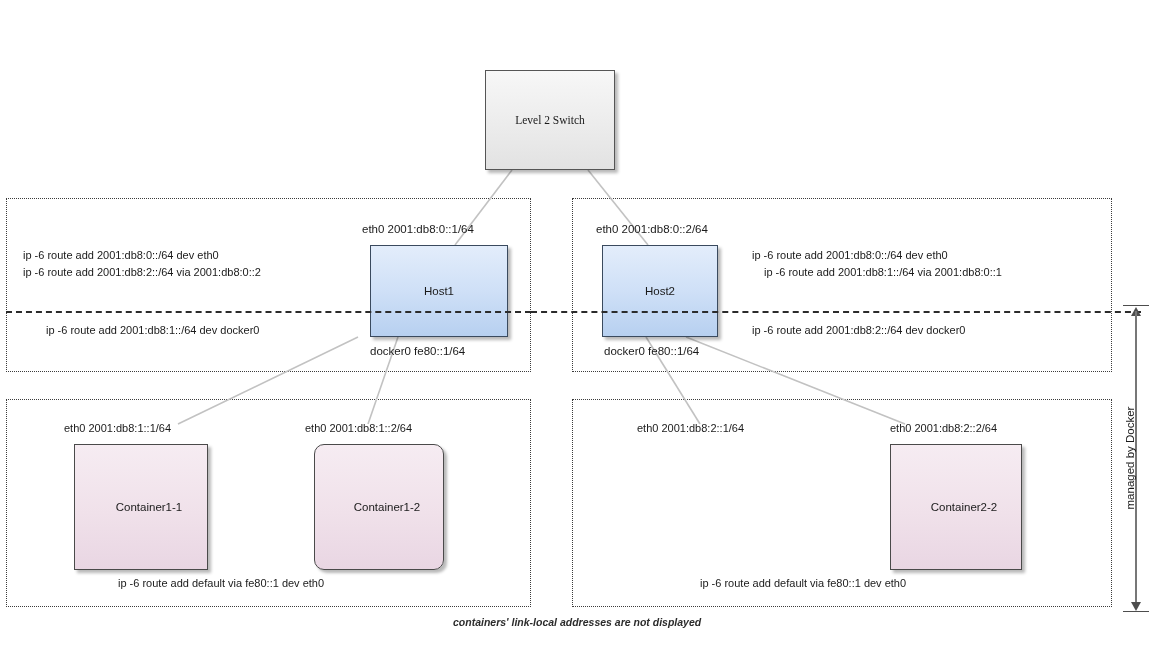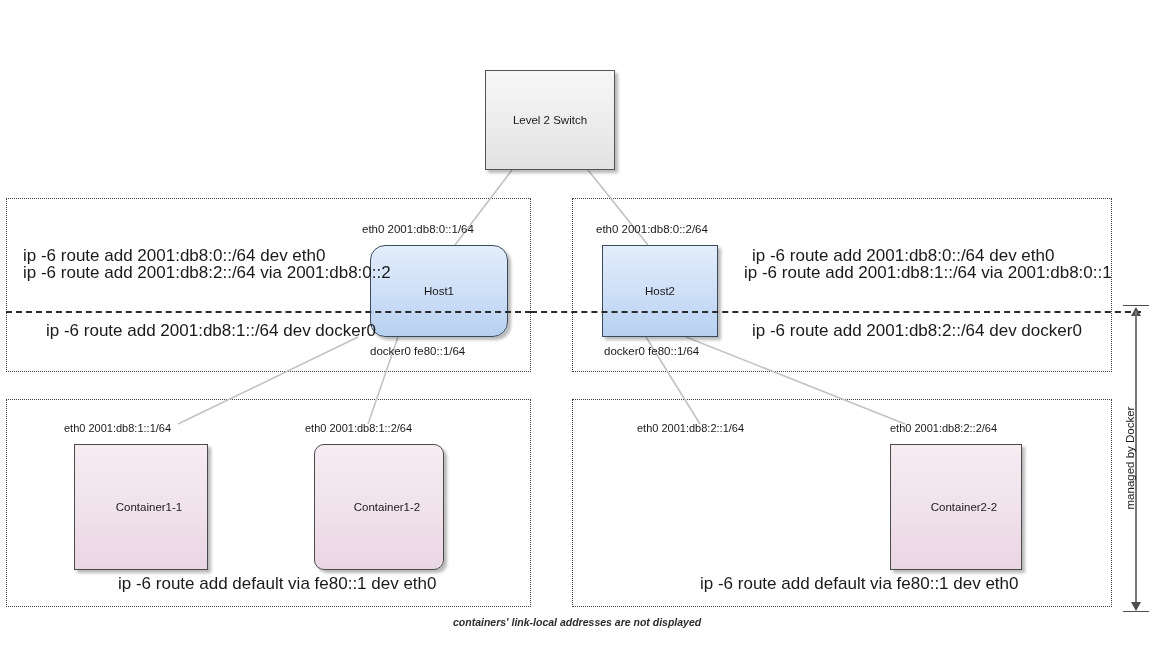--- a/index.html
+++ b/index.html
@@ -26,20 +26,21 @@
     justify-content: center;
     font-size: 11.5px;
     color: #1a1a1a;
     text-align: center;
     box-shadow: 3px 3px 3px rgba(0,0,0,0.28);
     z-index: 6;
   }
   .node.switch {
     background: linear-gradient(180deg, #f7f7f7 0%, #ececec 55%, #e2e2e2 100%);
     border-color: #555555;
+    font-family: Liberation Serif, serif;
   }
   .node.host {
     background: linear-gradient(180deg, #e3edfb 0%, #cfe0f7 50%, #b7d0f0 100%);
     border-color: #3a4a5e;
   }
   .node.container {
     background: linear-gradient(180deg, #f6ecf2 0%, #f0e1ea 55%, #e9d6e3 100%);
     border-color: #4a4a4a;
     padding-left: 16px;
   }
@@ -64,21 +65,21 @@
   
   .lbl {
     position: absolute;
     font-size: 11.5px;
     color: #1a1a1a;
     white-space: nowrap;
     z-index: 8;
   }
   .lbl.small { font-size: 11px; }
   .lbl.cmd {
-    font-size: 17px;
+    font-size: 11px;
     line-height: 17px;
   }
   .caption {
     position: absolute;
     font-size: 10.5px;
     font-style: italic;
     font-weight: bold;
     color: #2c2c2c;
     white-space: nowrap;
     z-index: 8;
@@ -149,21 +150,21 @@
 
   <div class="node switch" style="left:485px; top:70px; width:130px; height:100px;">
     <span>Level 2 Switch</span>
   </div>
 
   <div class="region" style="left:6px; top:198px; width:525px; height:174px;"></div>
   <div class="sep" style="left:6px; top:311px; width:525px;"></div>
 
   <div class="lbl" style="left:362px; top:223px;">eth0 2001:db8:0::1/64</div>
 
-  <div class="node host" style="left:370px; top:245px; width:138px; height:92px;border-radius:15px;">
+  <div class="node host" style="left:370px; top:245px; width:138px; height:92px;">
     <span>Host1</span>
   </div>
 
   <div class="lbl" style="left:370px; top:345px;">docker0 fe80::1/64</div>
 
   <div class="lbl cmd" style="left:23px; top:247px;">ip -6 route add 2001:db8:0::/64 dev eth0</div>
   <div class="lbl cmd" style="left:23px; top:264px;">ip -6 route add 2001:db8:2::/64 via 2001:db8:0::2</div>
   <div class="lbl cmd" style="left:23px; top:322px;margin-left:23px;">ip -6 route add 2001:db8:1::/64 dev docker0</div>
 
   <div class="region" style="left:572px; top:198px; width:540px; height:174px;"></div>
@@ -171,21 +172,21 @@
 
   <div class="lbl" style="left:596px; top:223px;">eth0 2001:db8:0::2/64</div>
 
   <div class="node host" style="left:602px; top:245px; width:116px; height:92px;">
     <span>Host2</span>
   </div>
 
   <div class="lbl" style="left:604px; top:345px;">docker0 fe80::1/64</div>
 
   <div class="lbl cmd" style="left:752px; top:247px;">ip -6 route add 2001:db8:0::/64 dev eth0</div>
-  <div class="lbl cmd" style="left:744px; top:264px;">ip -6 route add 2001:db8:1::/64 via 2001:db8:0::1</div>
+  <div class="lbl cmd" style="left:764px; top:264px;">ip -6 route add 2001:db8:1::/64 via 2001:db8:0::1</div>
   <div class="lbl cmd" style="left:752px; top:322px;">ip -6 route add 2001:db8:2::/64 dev docker0</div>
 
   <div class="region" style="left:6px; top:399px; width:525px; height:208px;"></div>
 
   <div class="lbl small" style="left:64px; top:422px;">eth0 2001:db8:1::1/64</div>
   <div class="node container" style="left:74px; top:444px; width:134px; height:126px;">
     <span>Container1-1</span>
   </div>
 
   <div class="lbl small" style="left:305px; top:422px;">eth0 2001:db8:1::2/64</div>

